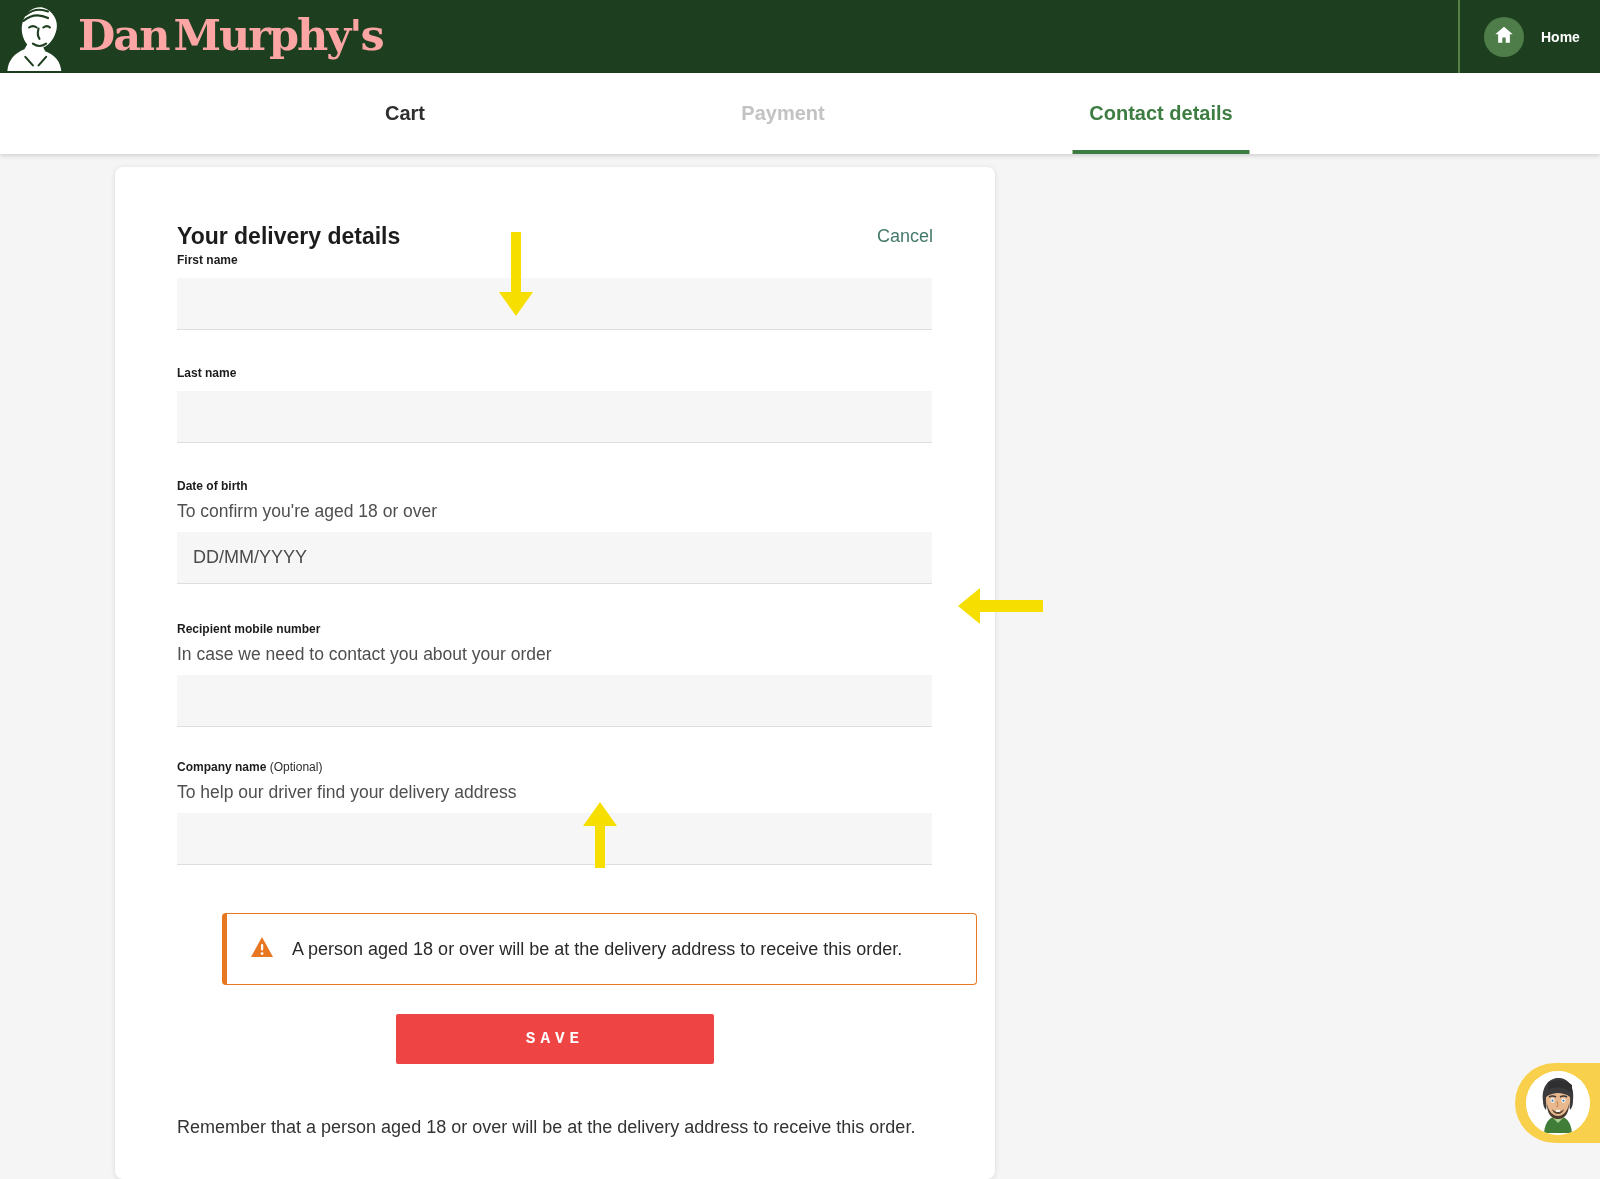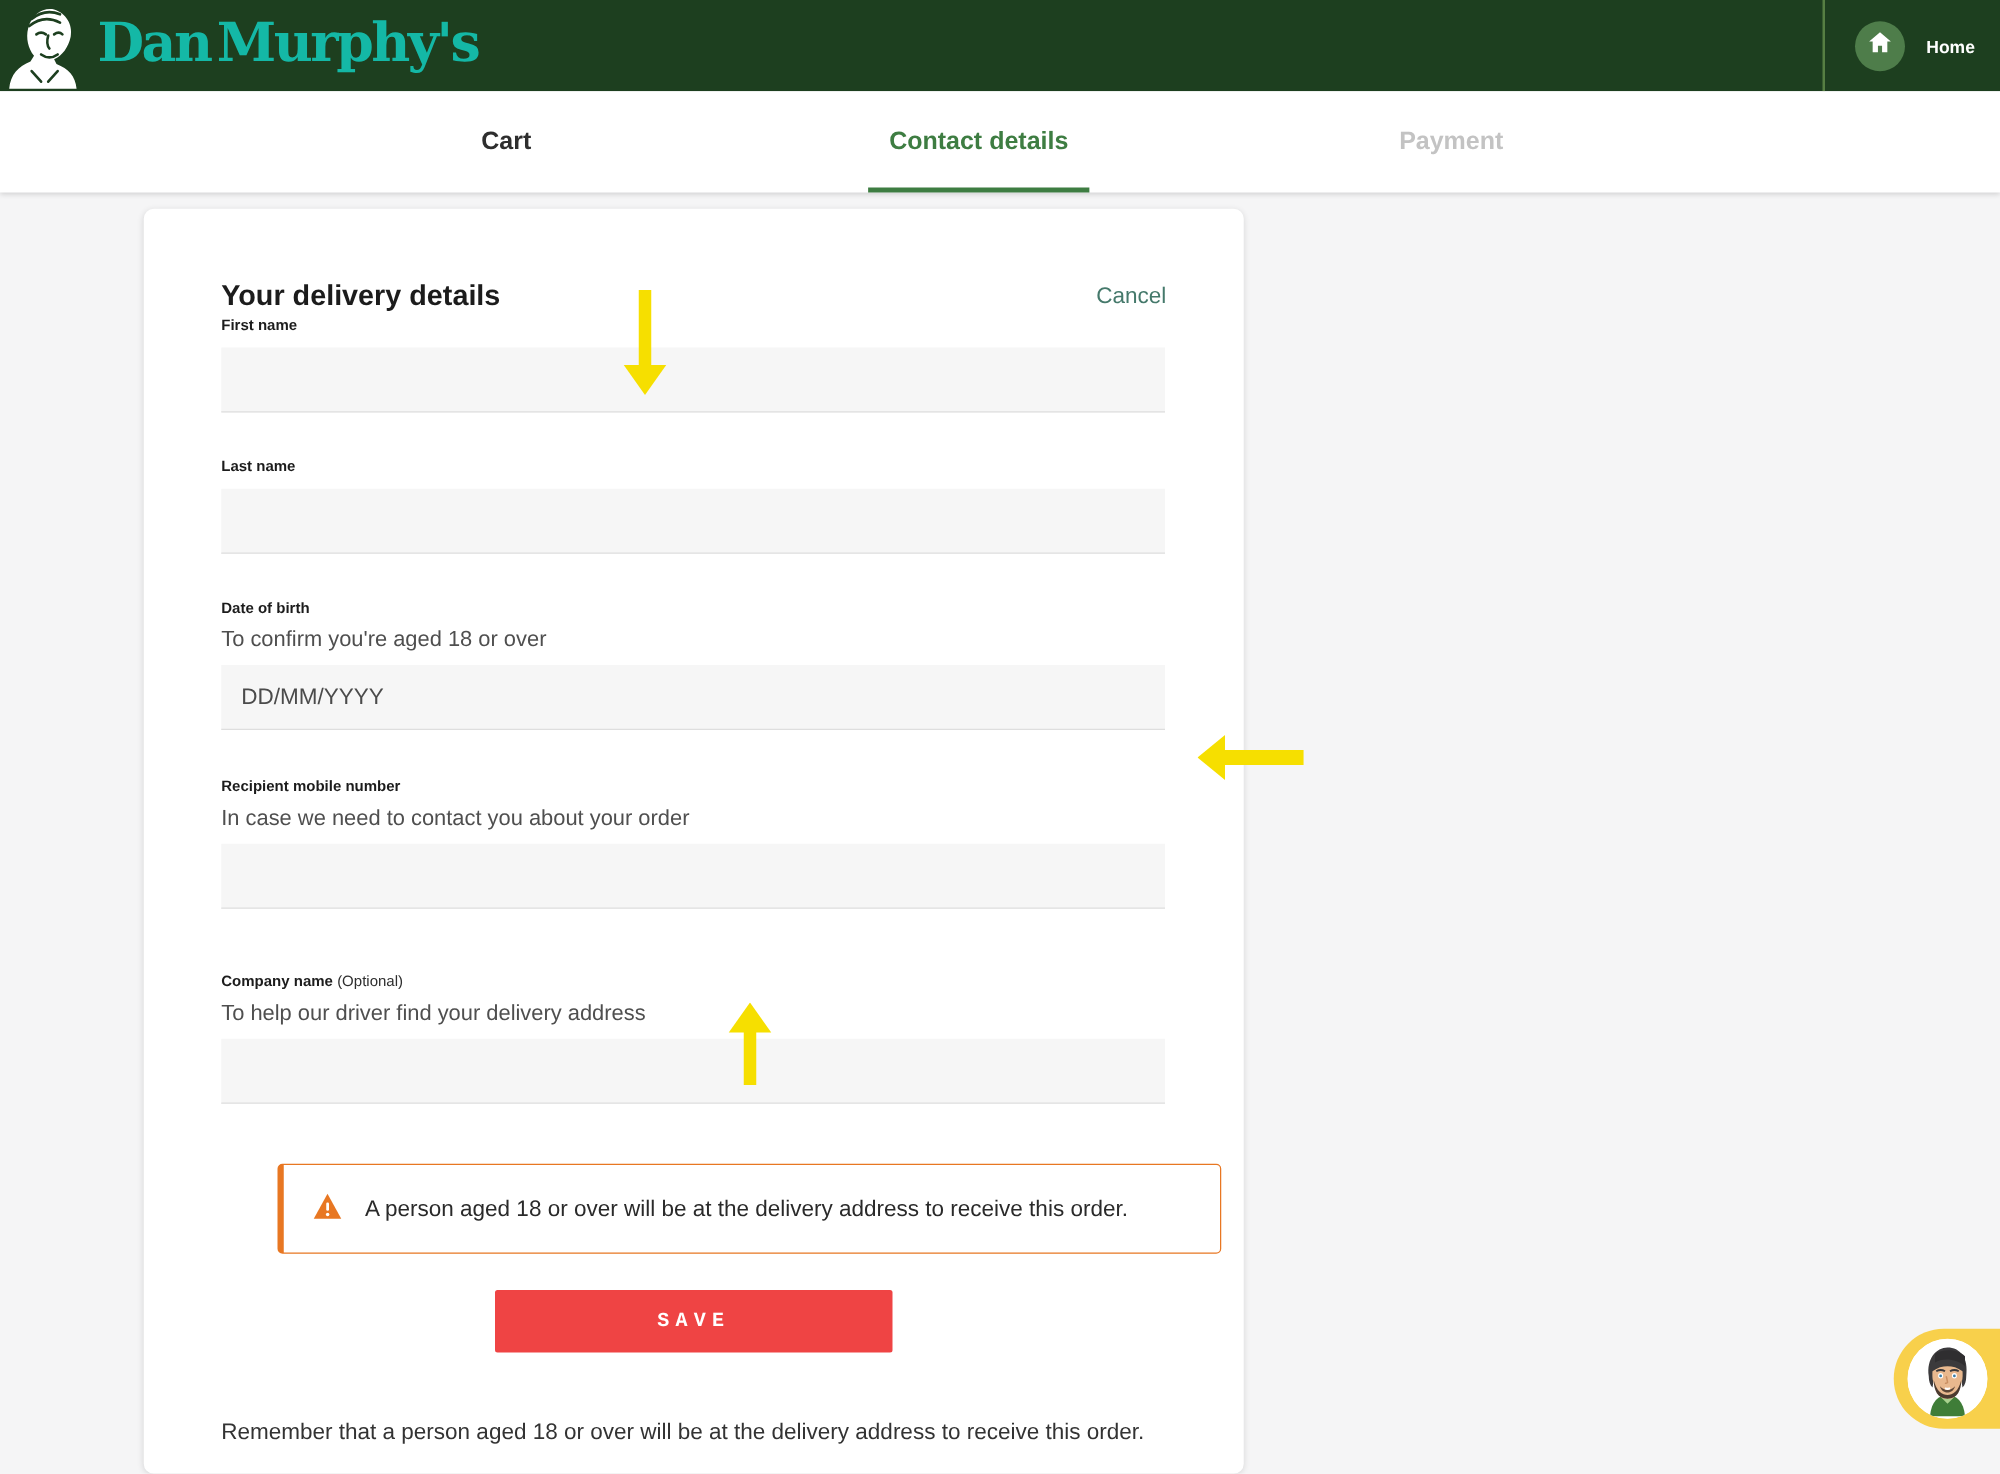--- a/index.html
+++ b/index.html
@@ -10,21 +10,21 @@
     position:relative;
     overflow:hidden;
     color:#1f1f1f;
   }
 
   
   .topbar { height:73px; background:#1d3f1f; display:flex; align-items:center; position:relative; }
   .brand { display:flex; align-items:center; height:100%; cursor:pointer; }
   .portrait { height:73px; width:70px; margin-left:-4px; overflow:hidden; }
   .brand-name {
-    color:#14b8a6; font-family:"DejaVu Serif", serif; font-weight:bold;
+    color:#fca5a5; font-family:"DejaVu Serif", serif; font-weight:bold;
     font-size:43px; letter-spacing:-2px; word-spacing:-8px; margin-left:12px;
     margin-top:-4px; white-space:nowrap;
   }
   .header-right {
     position:absolute; right:0; top:0; height:73px; width:142px;
     border-left:2px solid #567f43; display:flex; align-items:center;
   }
   .home-btn {
     width:40px; height:40px; border-radius:50%; background:#4e7d4a;
     display:flex; align-items:center; justify-content:center; margin-left:24px; cursor:pointer;
@@ -64,21 +64,21 @@
   .label-suffix { font-weight:normal; color:#2e2e2e; }
   .field-helper { font-size:17.5px; color:#4f4f4f; line-height:21px; margin-top:5px; }
   .text-input {
     width:755px; height:52px; margin-top:8px; display:block;
     background:#f6f6f6; border:none; border-bottom:1px solid #dedede;
     font-family:"Liberation Sans", sans-serif; font-size:18px; color:#2a2a2a;
     padding:0 16px; outline:none;
   }
   .with-helper .text-input { margin-top:10px; }
   .field-dob { margin-bottom:35px; }
-  .field-mobile { margin-bottom:48px; }
+  .field-mobile { margin-bottom:30px; }
   .field-company { margin-bottom:0; }
   .text-input::placeholder { color:#4b4b4b; opacity:1; }
 
   .warning-box {
     margin-top:48px; width:755px; height:72px;
     border:1px solid #e87722; border-left:5px solid #e87722; border-radius:4px;
     display:flex; align-items:center; padding-left:23px; background:#ffffff;margin-left:45px;
   }
   .warning-text { font-size:18px; color:#2a2a2a; margin-left:18px; }
 
@@ -138,26 +138,26 @@
       </span>
     </div>
     <div class="home-label">Home</div>
   </div>
 </header>
 
 <nav class="tabbar">
   <div class="tab">
     <span>Cart</span>
   </div>
+  <div class="tab disabled">
+    <span>Payment</span>
+  </div>
   <div class="tab active">
     <span>Contact details</span>
     <div class="tab-underline"></div>
-  </div>
-  <div class="tab disabled">
-    <span>Payment</span>
   </div>
 </nav>
 
 <section class="card">
   <div class="card-inner">
     <div class="form-title-row">
       <h1 class="form-title">Your delivery details</h1>
       <span class="cancel-link">Cancel</span>
     </div>
 

